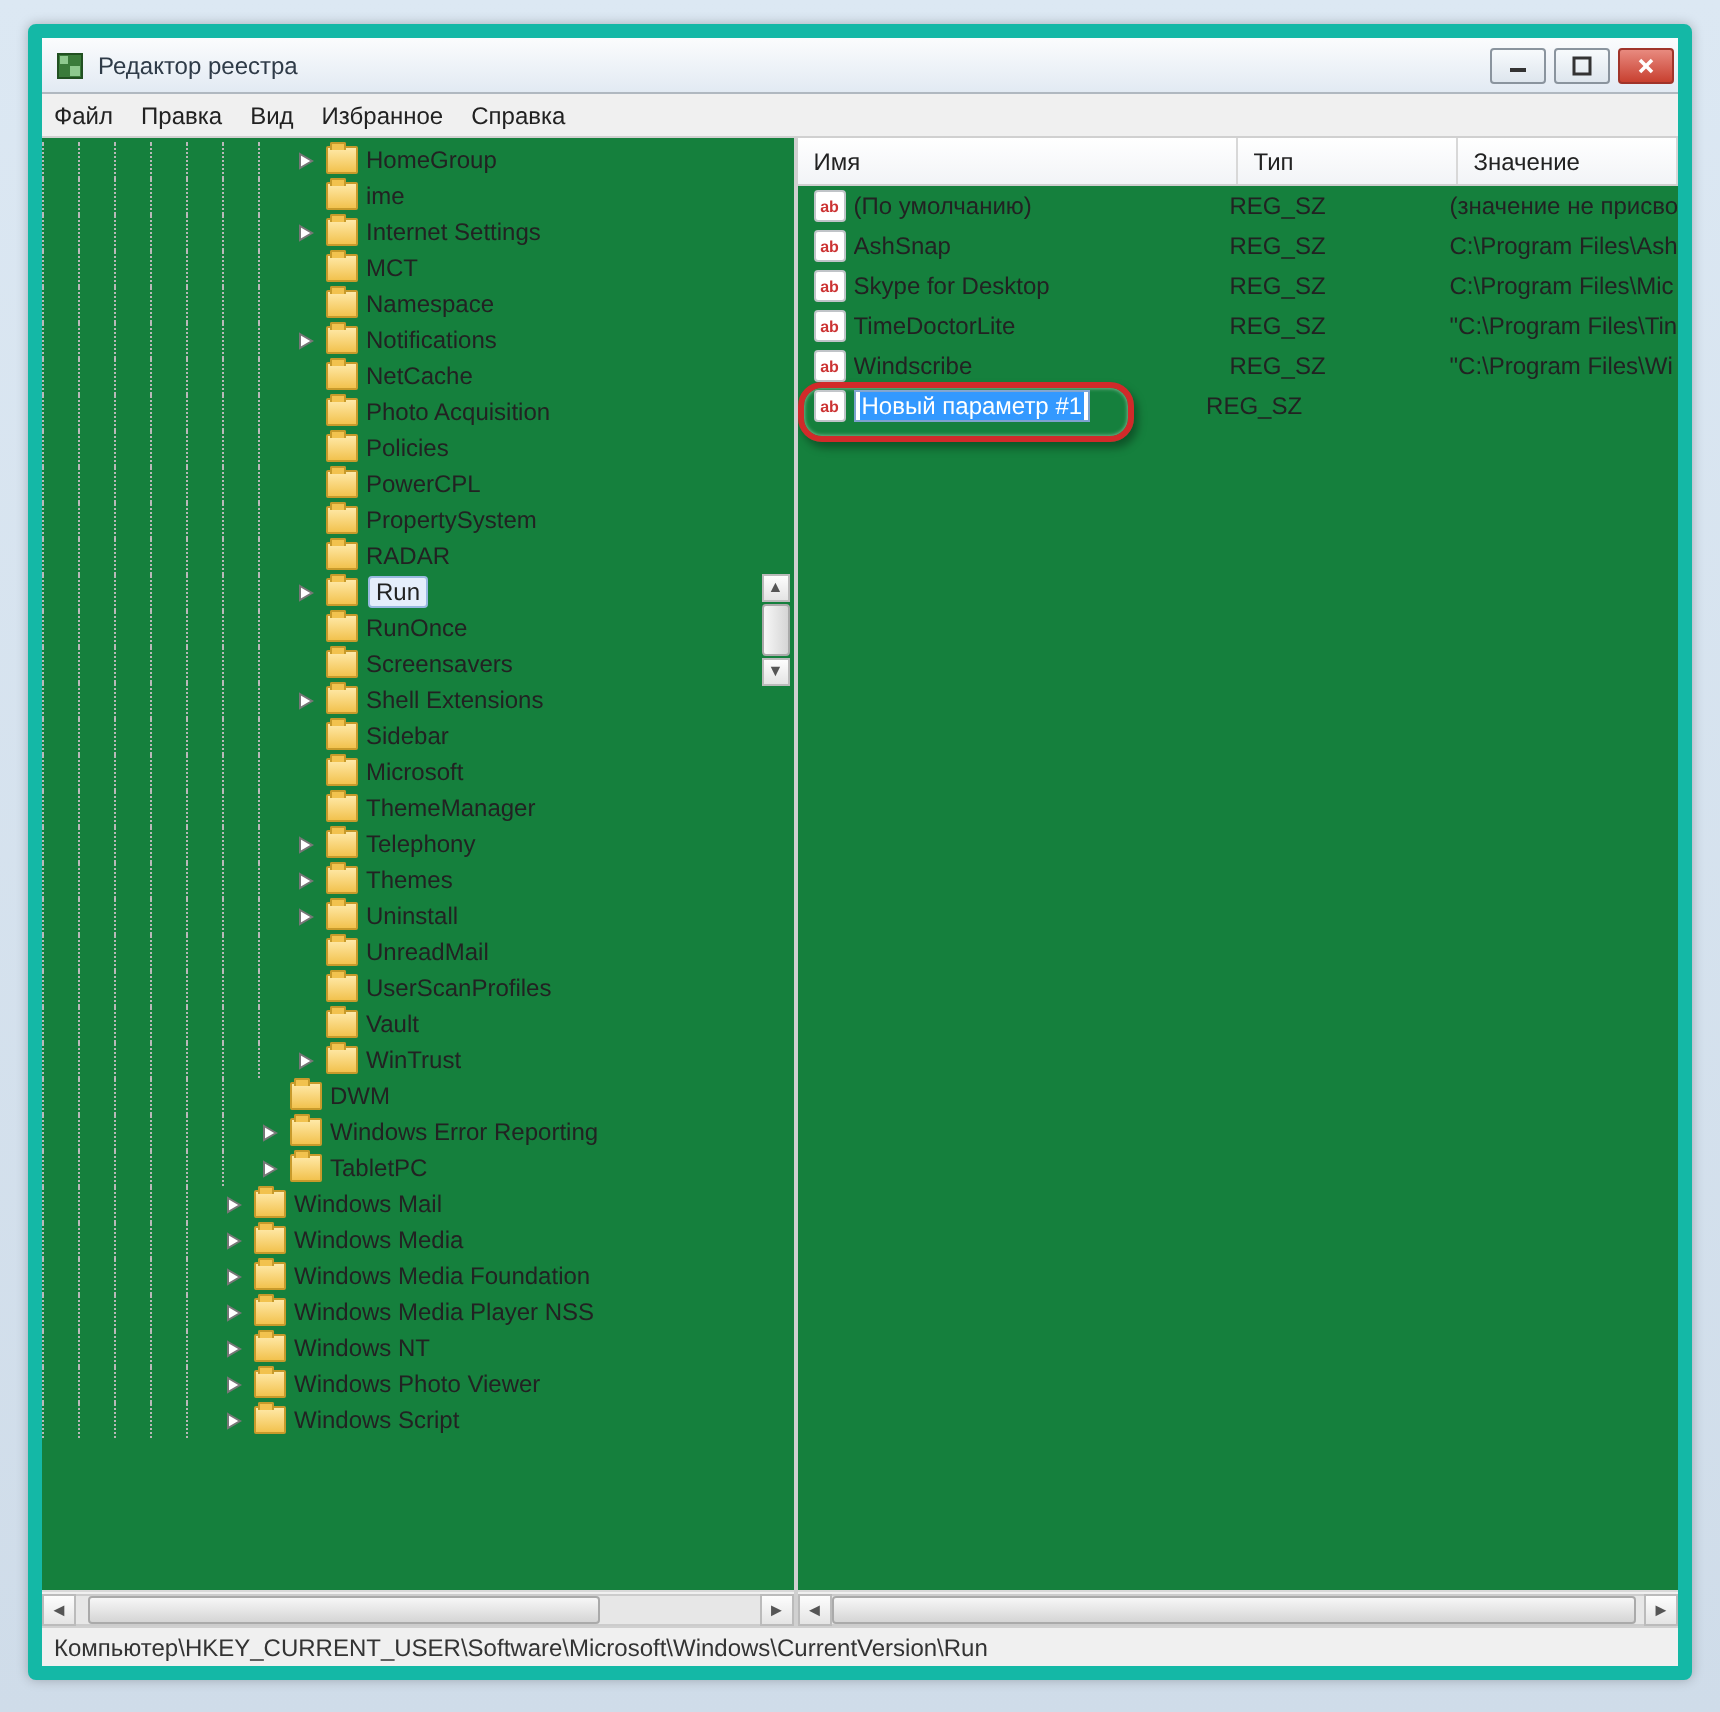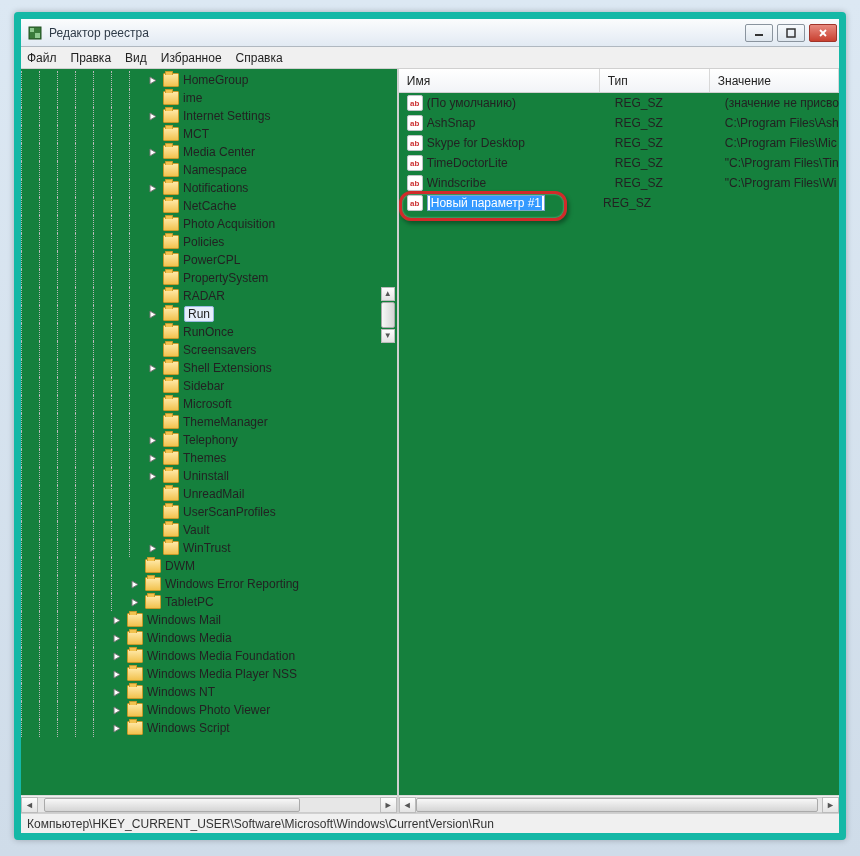--- a/index.html
+++ b/index.html
@@ -24,21 +24,21 @@
 .folder::before{content:"";position:absolute;top:-3px;left:1px;width:6px;height:3px;background:#f2c24e;border:1px solid #c79a2b;border-bottom:none;border-radius:1px 1px 0 0;}
 .tree-label { color:#222; }
 .tree-label.selected { border:1px solid #99b9e0; background:#e5eefb; border-radius:2px; padding:0 3px; margin-left:1px;}
 .hscroll { height:18px; border-top:1px solid #d9d9d9; background:#f0f0f0; display:flex; align-items:center;}
 .hscroll .arrow { width:17px; height:16px; border:1px solid #bbb; background:linear-gradient(#fdfdfd,#e4e4e4); display:flex;align-items:center;justify-content:center;color:#555;font-size:9px;}
 .hscroll .track { flex:1; height:16px; background:#e7e7e7; border:1px solid #ccc; border-left:none;border-right:none; position:relative;}
 .hscroll .thumb { position:absolute; height:14px; top:0; background:linear-gradient(#f7f7f7,#d5d5d5); border:1px solid #aaa; border-radius:2px;}
 .list-pane { flex:1; display:flex; flex-direction:column; min-height:0;}
 .cols { height:24px; display:flex; border-bottom:1px solid #d0d0d0; background:linear-gradient(#fff,#f2f4f7);}
 .col { border-right:1px solid #d8d8d8; padding-left:8px; display:flex; align-items:center; color:#222;}
-.col.name{width:201px;} .col.type{width:110px;} .col.value{flex:1;}
+.col.name{width:220px;} .col.type{width:110px;} .col.value{flex:1;}
 .list-body { flex:1; position:relative; overflow:hidden;}
 .list-row { height:20px; display:flex; align-items:center; }
 .reg-icon { width:16px;height:16px; border:1px solid #c0c4c8; border-radius:2px; background:#fff; display:inline-flex;align-items:center;justify-content:center; margin:0 4px 0 8px; color:#c33; font-size:8px; font-weight:bold;}
 .list-name { width:188px; overflow:hidden; text-overflow:ellipsis; white-space:nowrap; color:#222;}
 .list-type { width:110px; color:#222;}
 .list-value { flex:1; overflow:hidden; white-space:nowrap; color:#222;}
 .edit-row { position:relative;}
 .highlight { position:absolute; border:3px solid #d12a2a; border-radius:12px; box-shadow:2px 3px 4px rgba(0,0,0,.35), inset 0 0 2px rgba(255,255,255,.6); pointer-events:none;}
 .edit-input { border:1px solid #7da2ce; padding:0 2px; background:#fff; height:16px; font-size:12px; }
 .edit-input .sel { background:#3399ff; color:#fff; padding:0 1px;}
@@ -153,36 +153,20 @@
             <span class="tree-label">MCT</span>
           </div>
           <div class="tree-row">
             <span class="spacer" style="width: 18px; border-left: 1px dotted rgb(184, 184, 184);"></span>
             <span class="spacer" style="width: 18px; border-left: 1px dotted rgb(184, 184, 184);"></span>
             <span class="spacer" style="width: 18px; border-left: 1px dotted rgb(184, 184, 184);"></span>
             <span class="spacer" style="width: 18px; border-left: 1px dotted rgb(184, 184, 184);"></span>
             <span class="spacer" style="width: 18px; border-left: 1px dotted rgb(184, 184, 184);"></span>
             <span class="spacer" style="width: 18px; border-left: 1px dotted rgb(184, 184, 184);"></span>
             <span class="spacer" style="width: 18px; border-left: 1px dotted rgb(184, 184, 184);"></span>
-            <span class="exp">
-              <svg width="9" height="9">
-                <path d="M1 1 L7 4.5 L1 8 Z" fill="#fff" stroke="#777"></path>
-              </svg>
-            </span>
-            <span class="folder"></span>
-            <span class="tree-label">Media Center</span>
-          </div>
-          <div class="tree-row">
-            <span class="spacer" style="width: 18px; border-left: 1px dotted rgb(184, 184, 184);"></span>
-            <span class="spacer" style="width: 18px; border-left: 1px dotted rgb(184, 184, 184);"></span>
-            <span class="spacer" style="width: 18px; border-left: 1px dotted rgb(184, 184, 184);"></span>
-            <span class="spacer" style="width: 18px; border-left: 1px dotted rgb(184, 184, 184);"></span>
-            <span class="spacer" style="width: 18px; border-left: 1px dotted rgb(184, 184, 184);"></span>
-            <span class="spacer" style="width: 18px; border-left: 1px dotted rgb(184, 184, 184);"></span>
-            <span class="spacer" style="width: 18px; border-left: 1px dotted rgb(184, 184, 184);"></span>
             <span class="exp hidden"></span>
             <span class="folder"></span>
             <span class="tree-label">Namespace</span>
           </div>
           <div class="tree-row">
             <span class="spacer" style="width: 18px; border-left: 1px dotted rgb(184, 184, 184);"></span>
             <span class="spacer" style="width: 18px; border-left: 1px dotted rgb(184, 184, 184);"></span>
             <span class="spacer" style="width: 18px; border-left: 1px dotted rgb(184, 184, 184);"></span>
             <span class="spacer" style="width: 18px; border-left: 1px dotted rgb(184, 184, 184);"></span>
             <span class="spacer" style="width: 18px; border-left: 1px dotted rgb(184, 184, 184);"></span>

